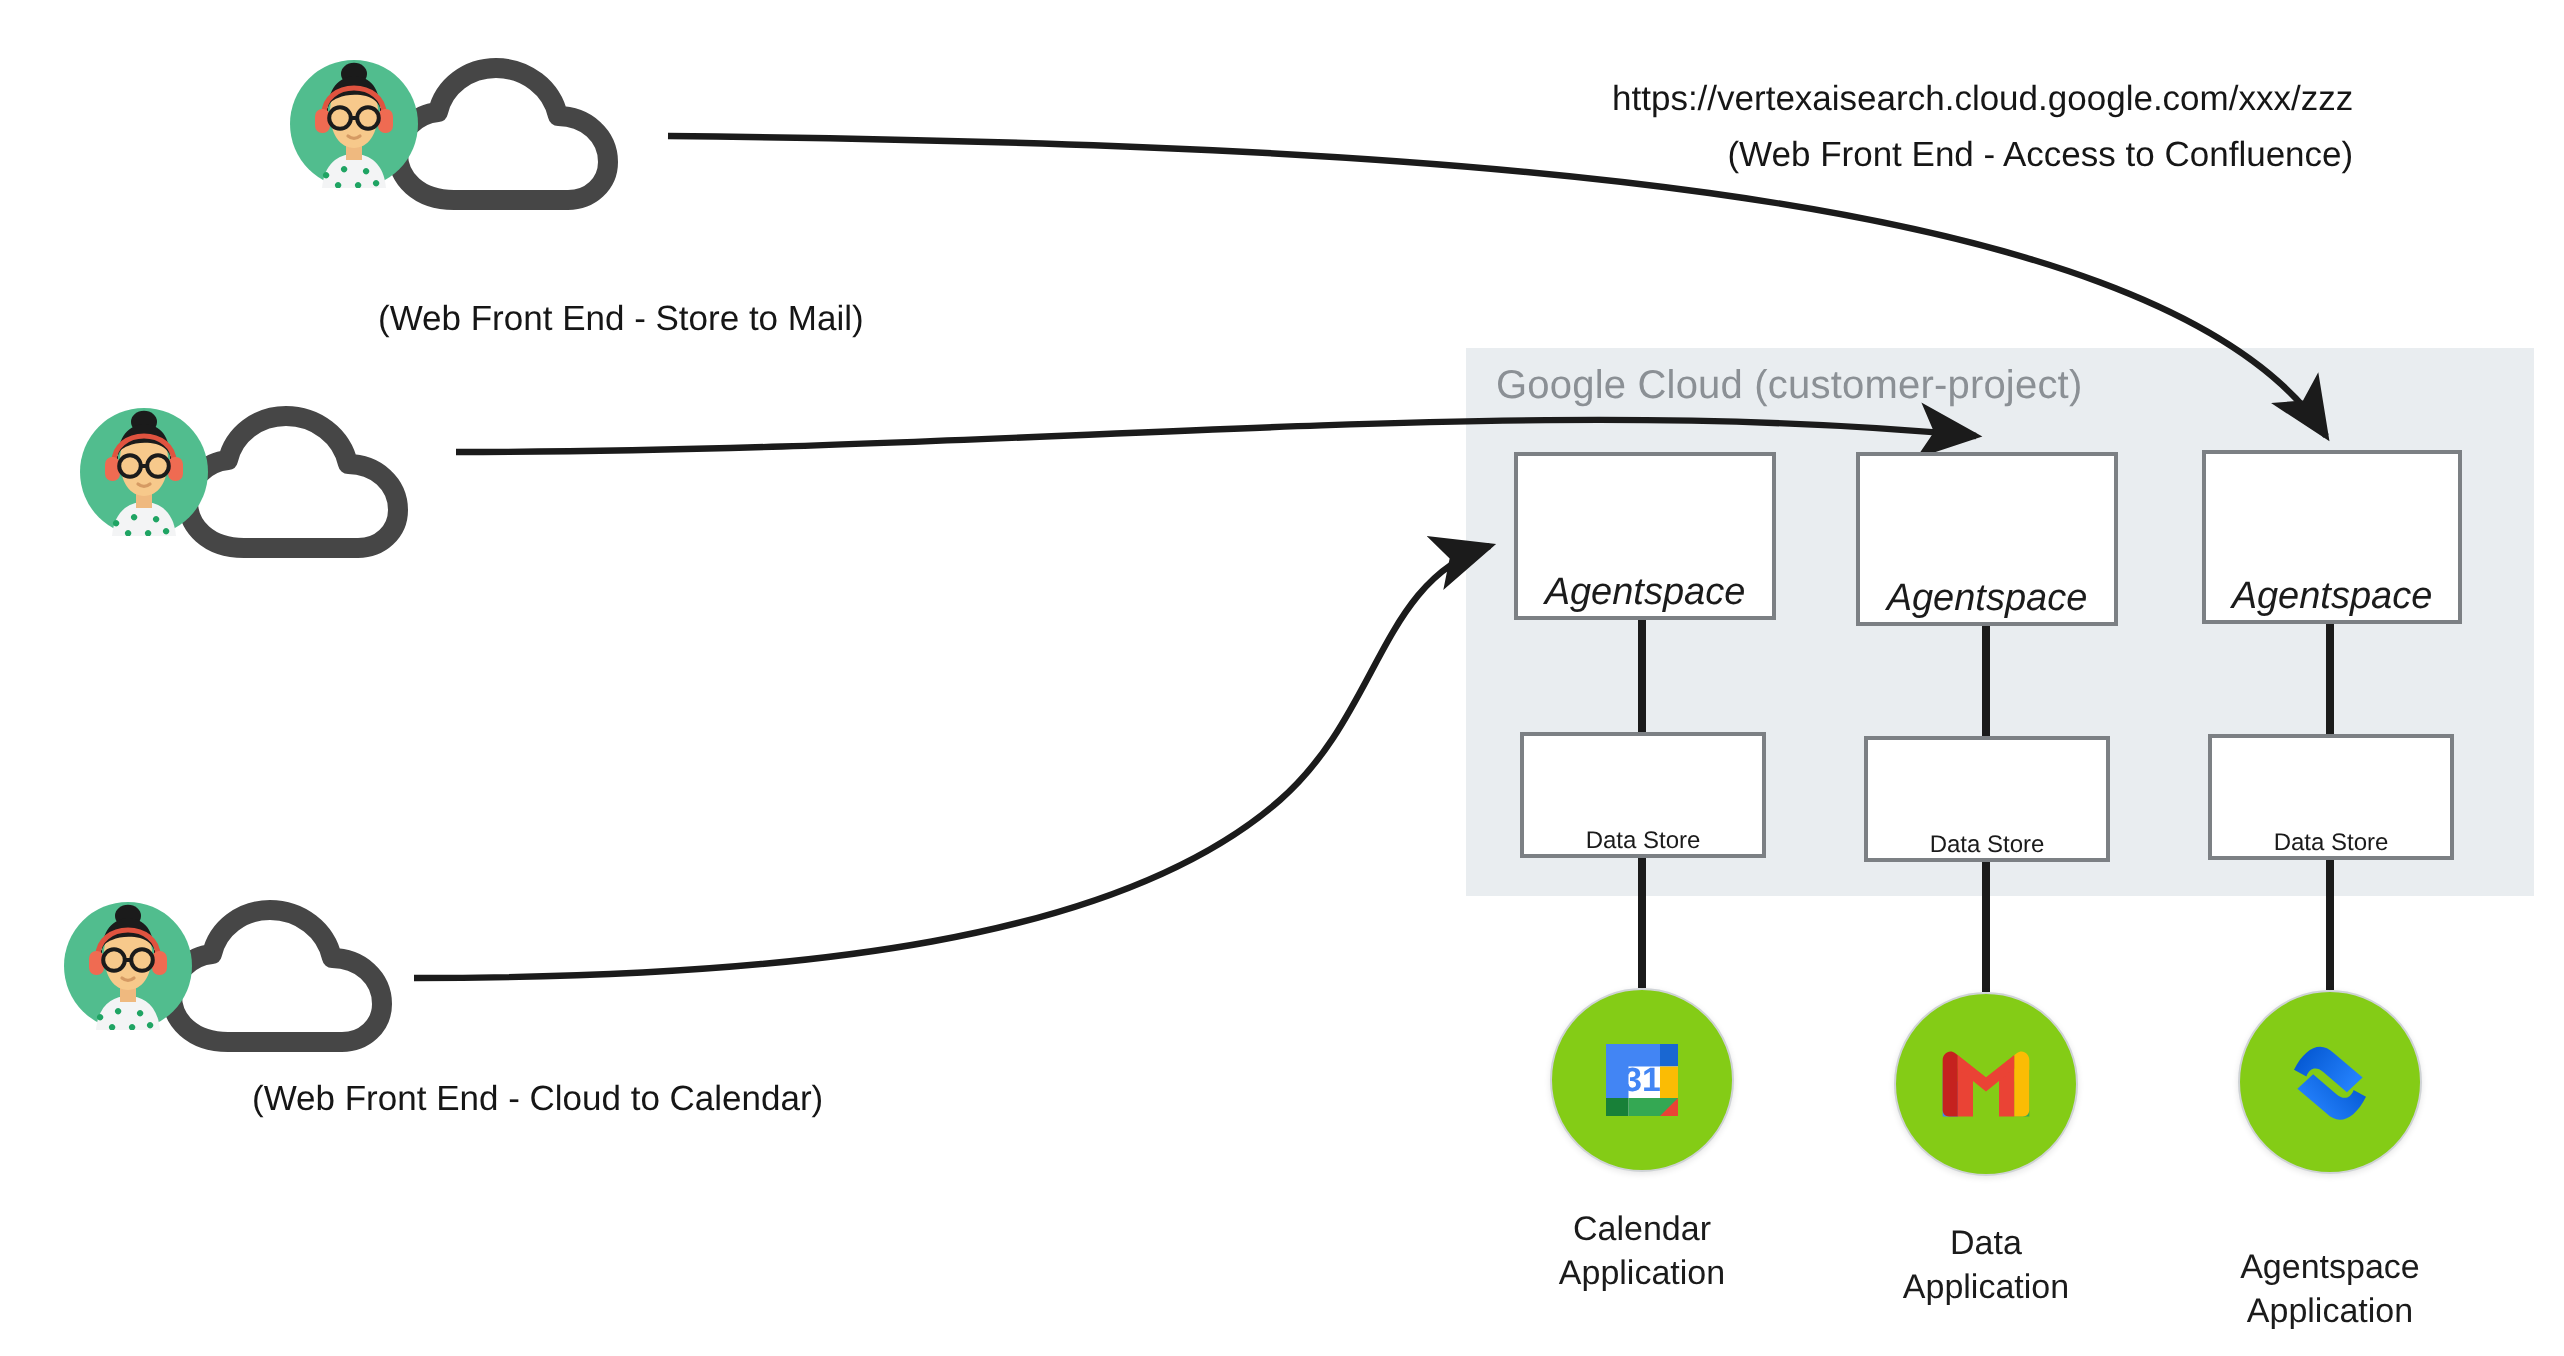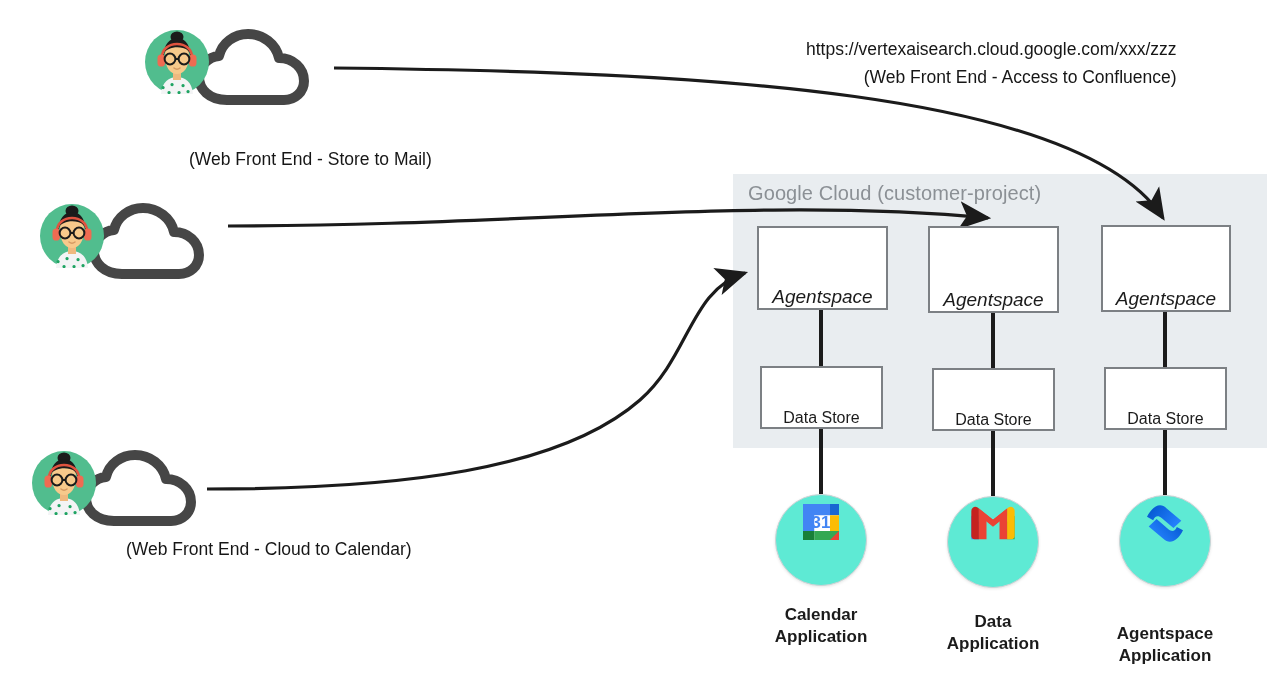--- a/index.html
+++ b/index.html
@@ -58,45 +58,44 @@
     align-items: flex-end;
     justify-content: center;
     text-align: center;
     color: #1b1b1b;
   }
   .node-box.agentspace {
     font-style: italic;
     font-size: 19px;
   }
   .node-box.datastore {
-    font-size: 16px;
+    font-size: 12px;
   }
 
   
   .app-circle {
     position: absolute;
     width: 92px;
     height: 92px;
     border-radius: 50%;
-    background: #5eead4;
+    background: #84cc16;
     border: 1px solid #cfd3d6;
     box-shadow: 0 1px 3px rgba(0,0,0,0.10);
     display: flex;
-    align-items: flex-start;
+    align-items: center;
     justify-content: center;
     box-sizing: border-box;
   }
   .app-label {
     position: absolute;
     width: 190px;
     text-align: center;
     font-size: 17px;
     line-height: 1.32;
     color: #1b1b1b;
-    font-weight: bold;
   }
 
   
   .caption {
     position: absolute;
     text-align: right;
     font-size: 17.5px;
     line-height: 1.58;
     color: #161616;
     white-space: nowrap;

